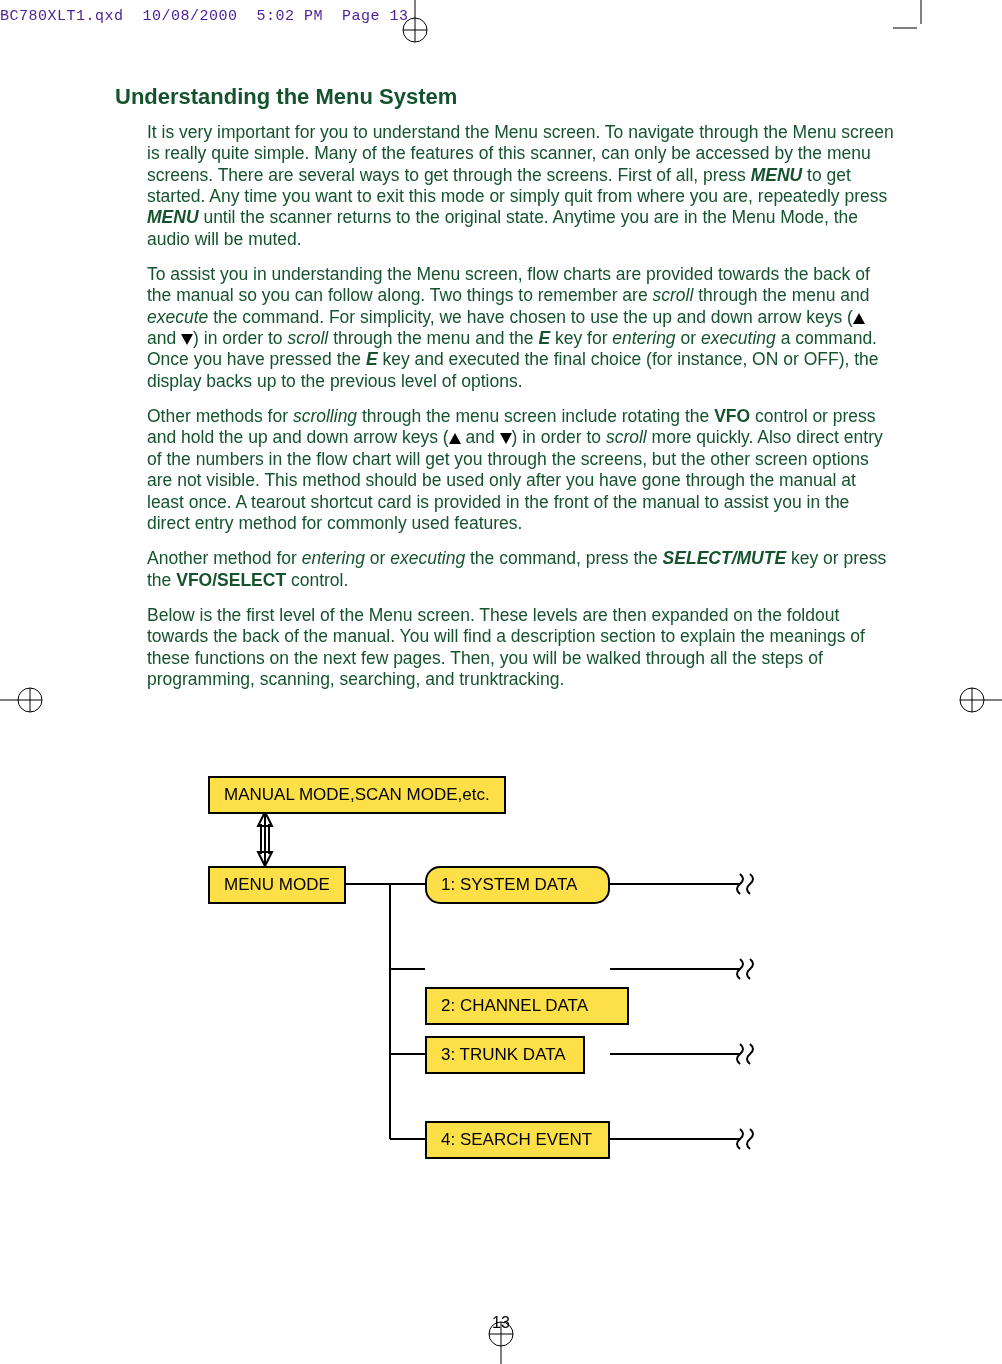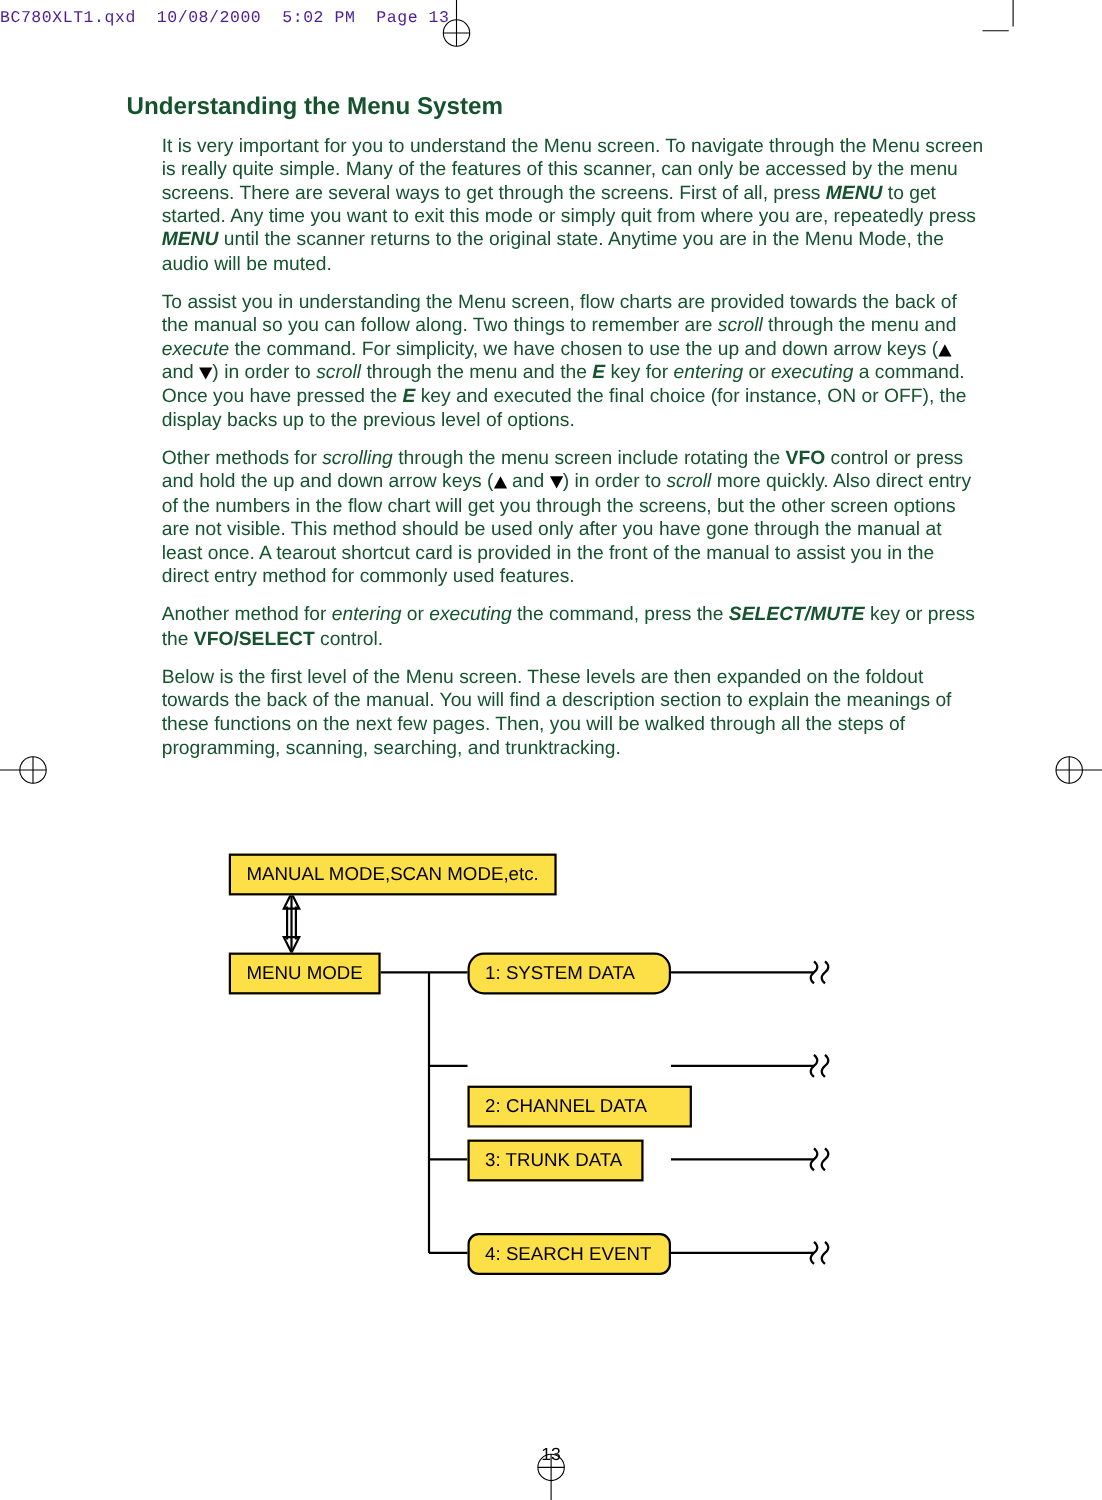--- a/index.html
+++ b/index.html
@@ -162,16 +162,16 @@
       <path d="M530,355 q6,5 0,10 q-6,5 0,10"></path>
       <path d="M540,355 q6,5 0,10 q-6,5 0,10"></path>
     </g>
   </svg>
 
   <div class="box" style="position:absolute;top:2px;left:-2px;">MANUAL MODE,SCAN MODE,etc.</div>
   <div class="box" style="position:absolute;top:92px;left:-2px;">MENU MODE</div>
   <div class="box" style="position:absolute;top:92px;left:215px;width:185px;border-radius:15px;">1: SYSTEM DATA</div>
   <div class="box" style="position:absolute;top:177px;left:215px;width:204px;margin-top:36px;">2: CHANNEL DATA</div>
   <div class="box" style="position:absolute;top:262px;left:215px;width:160px;">3: TRUNK DATA</div>
-  <div class="box" style="position:absolute;top:347px;left:215px;width:185px;border-radius:10px;">4: SEARCH EVENT</div>
+  <div class="box" style="position:absolute;top:347px;left:215px;width:185px;">4: SEARCH EVENT</div>
 </div>
 
 <div class="page-num">13</div>
 
 </body></html>

